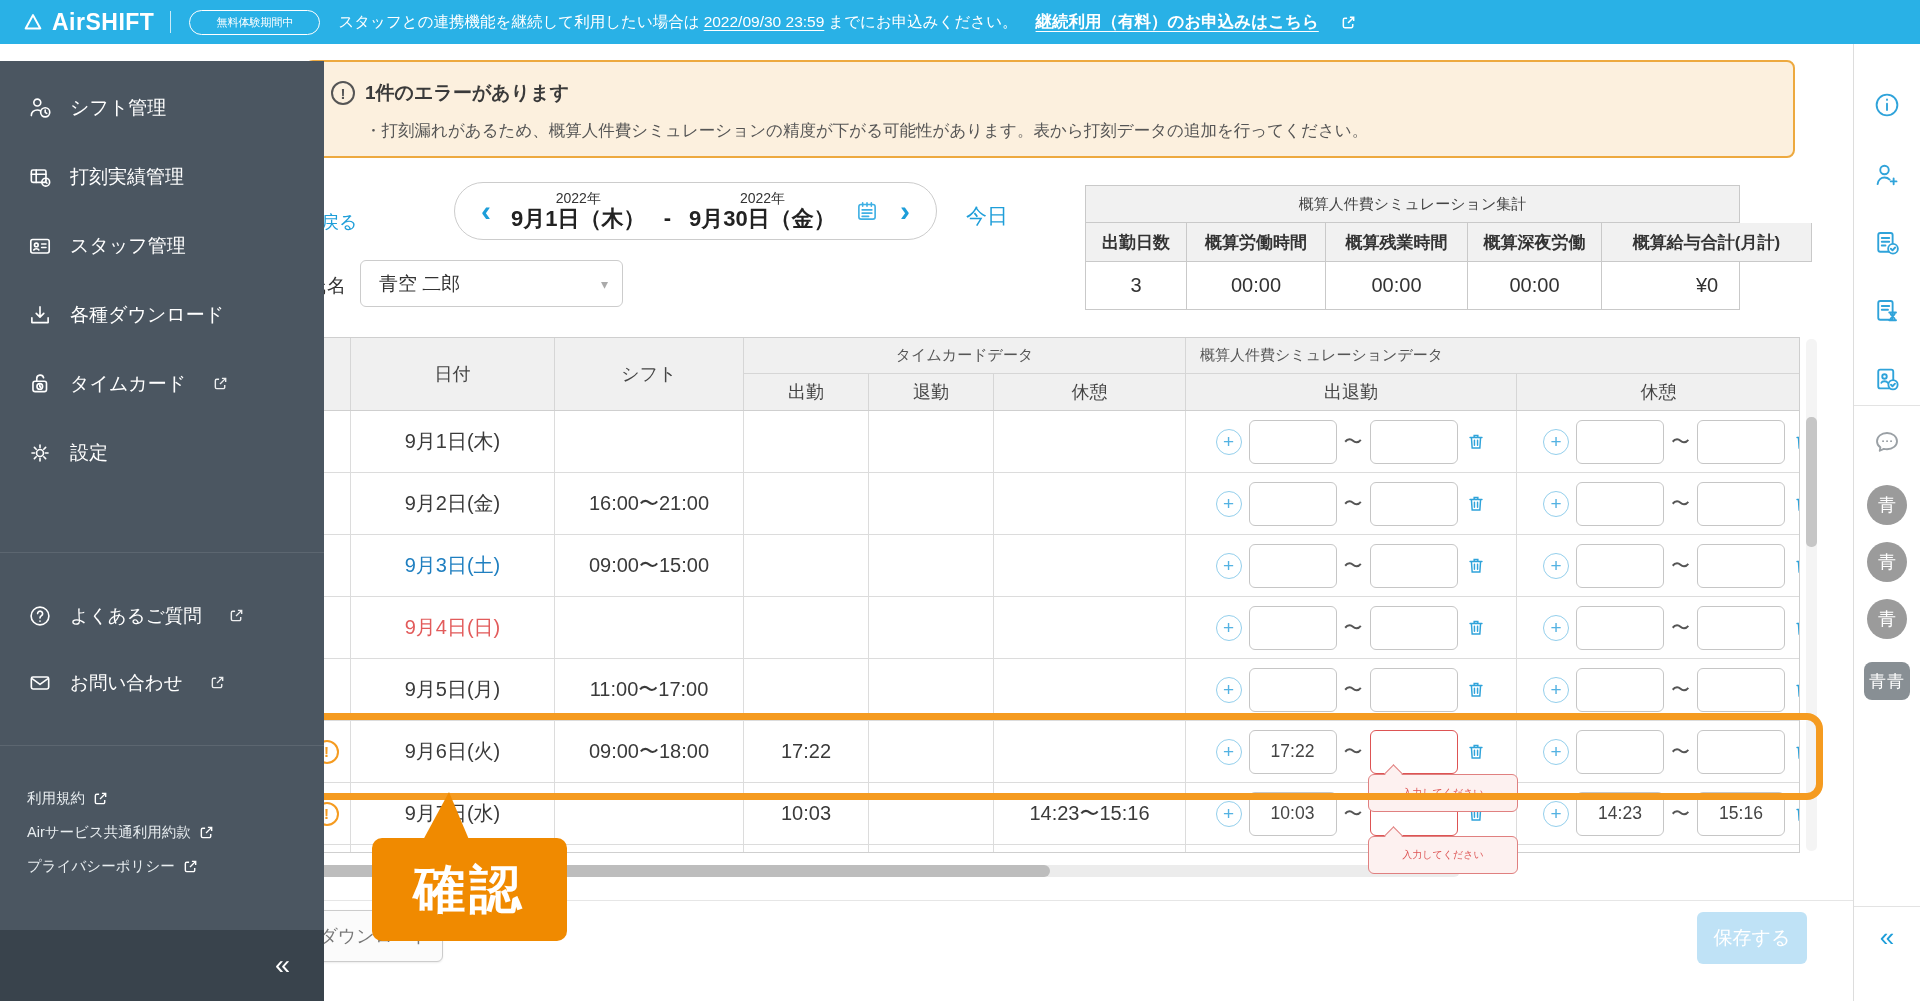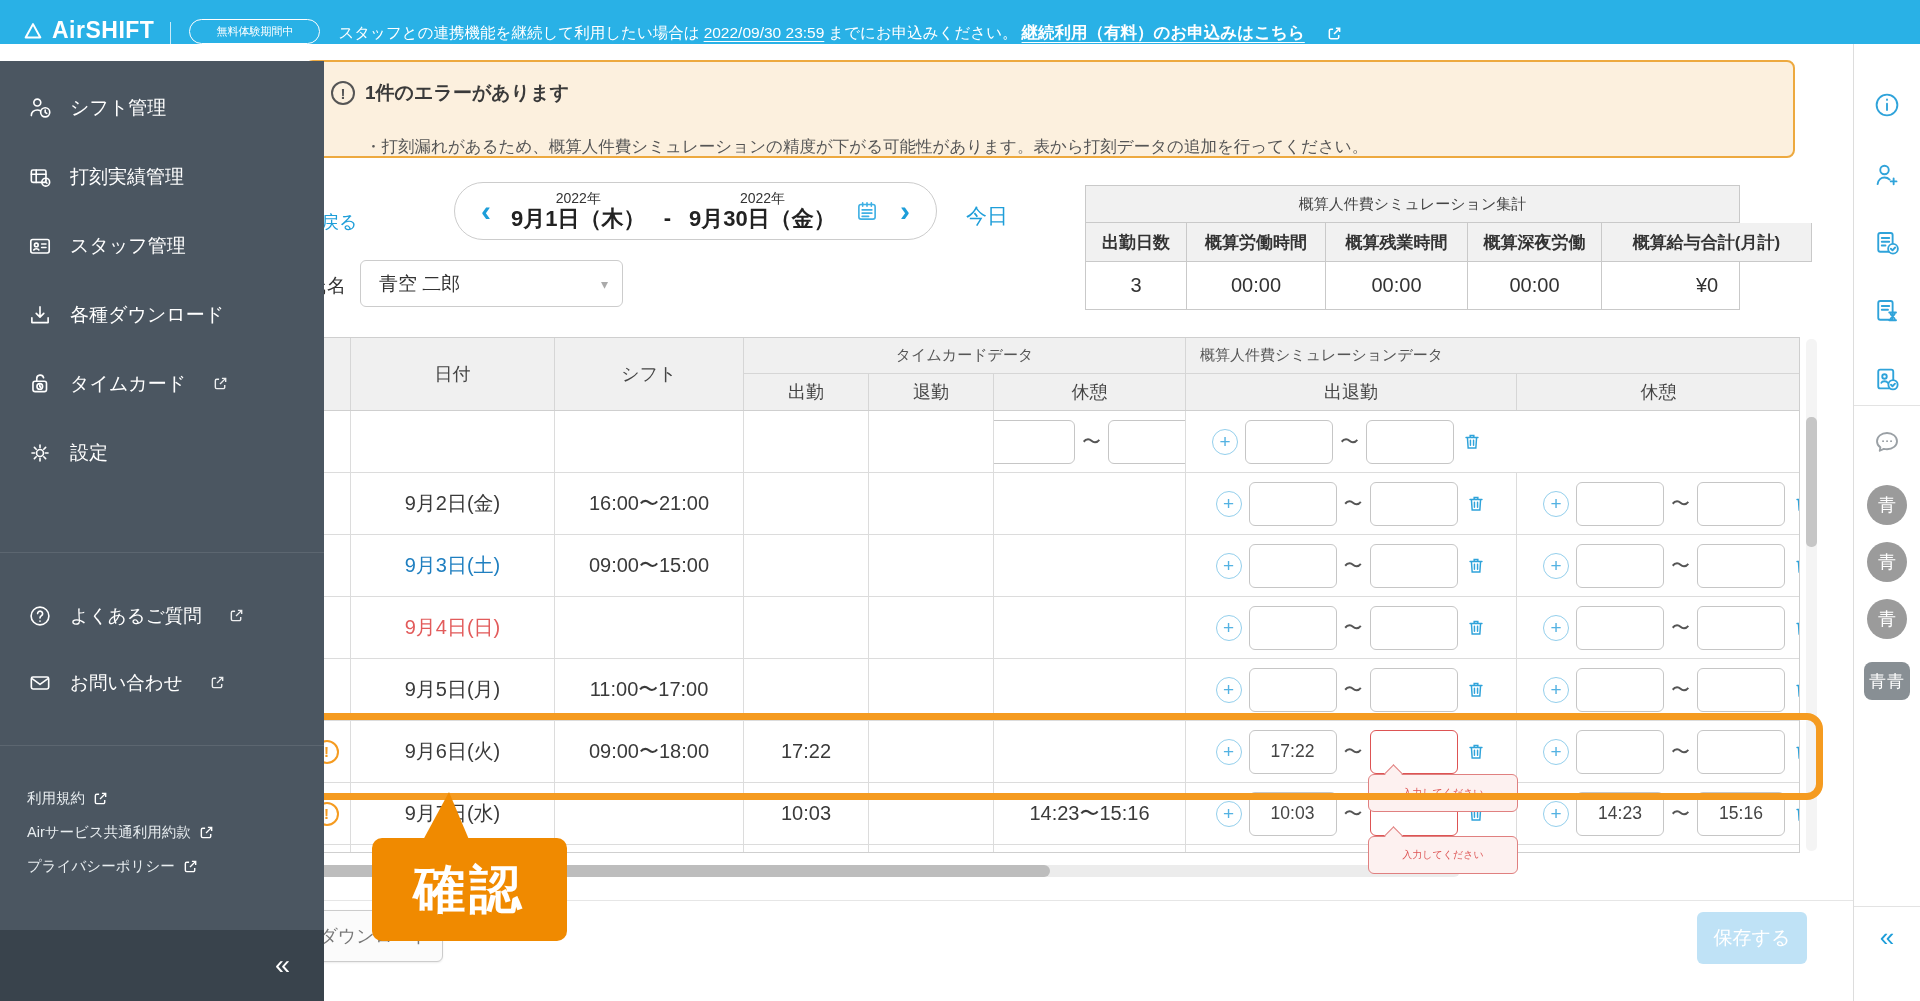--- a/index.html
+++ b/index.html
@@ -5,28 +5,28 @@
 :root{
   --topbar:#29b1e6; --accent:#1e9ed9; --orange:#f59b20; --callout:#f08a00;
   --error_red:#dd5454; --saturday:#1f7fc0; --sunday:#e25b5b; --sidebar:#4b5661;
 }
 *{box-sizing:border-box;margin:0;padding:0;}
 body{width:1920px;height:1001px;overflow:hidden;position:relative;background:#fff;
   font-family:"Liberation Sans","DejaVu Sans",sans-serif;color:#333;}
 svg{display:block;}
 
 .topbar{position:absolute;top:0;left:0;width:1920px;height:44px;background:var(--topbar);
-  display:flex;align-items:flex-end;color:#fff;padding-left:22px;z-index:30;}
+  display:flex;align-items:center;color:#fff;padding-left:22px;z-index:30;}
 .brand{display:flex;align-items:center;gap:8px;font-size:23px;font-weight:bold;letter-spacing:.5px;}
 .brand-divider{width:1px;height:22px;background:rgba(255,255,255,.75);margin:0 18px 0 16px;}
 .trial{border:1.5px solid #fff;border-radius:16px;padding:4px 26px;font-size:11px;}
 .notice{font-size:15.5px;margin-left:18px;display:flex;align-items:center;gap:2px;white-space:nowrap;}
 .u{text-decoration:underline;text-underline-offset:3px;margin:0 2px;}
 .cta{color:#fff;font-size:16.5px;font-weight:bold;text-decoration:underline;text-underline-offset:4px;
-  display:inline-flex;align-items:center;gap:22px;margin-left:2px;cursor:pointer;}
+  display:inline-flex;align-items:center;gap:22px;margin-left:16px;cursor:pointer;}
 
 .sidebar{position:absolute;top:61px;left:0;width:324px;bottom:0;background:var(--sidebar);
   color:#fff;z-index:20;display:flex;flex-direction:column;gap:29px;}
 .nav{padding-top:12px;}
 .nav-item{height:69px;display:flex;align-items:center;gap:17px;padding-left:27px;font-size:19px;cursor:pointer;}
 .nav-item .ext{margin-left:10px;opacity:.9;}
 .side-div{height:1px;background:#5c6670;margin:0;}
 .help .nav-item{height:67px;font-size:18.5px;}
 .legal{padding:14px 0 10px 27px;}
 .legal-link{display:flex;align-items:center;gap:8px;font-size:14.5px;color:#e8edf0;
@@ -35,21 +35,21 @@
   justify-content:flex-end;padding-right:34px;}
 .collapse-glyph{font-size:27px;color:#fff;cursor:pointer;}
 .spacer{flex:1;}
 
 .main{position:absolute;top:44px;left:272px;width:1581px;bottom:0;background:#fff;overflow:hidden;}
 .banner{position:absolute;left:33px;top:16px;width:1490px;height:98px;background:#fcf0de;
   border:2px solid #eda93f;border-radius:8px;padding:18px 24px;}
 .banner-title{display:flex;align-items:center;gap:10px;font-size:19px;font-weight:bold;color:#3a3a3a;}
 .excl{width:24px;height:24px;border:2px solid #555;border-radius:50%;color:#555;font-weight:bold;
   font-size:15px;display:flex;align-items:center;justify-content:center;}
-.banner-detail{font-size:16.5px;color:#555;margin:30px 0 0 34px;}
+.banner-detail{font-size:16.5px;color:#555;margin:14px 0 0 34px;}
 .back{position:absolute;left:38px;top:166px;color:var(--accent);font-size:18px;cursor:pointer;}
 .datepill{position:absolute;left:182px;top:138px;width:483px;height:58px;border:1px solid #ccc;
   border-radius:29px;display:flex;align-items:center;justify-content:space-between;padding:0 24px;background:#fff;}
 .chev{color:var(--accent);font-size:30px;line-height:1;cursor:pointer;padding:0 2px;font-weight:bold;}
 .dblock{display:flex;flex-direction:column;align-items:center;line-height:1.15;}
 .yr{font-size:14px;color:#333;}
 .dt{font-size:22px;font-weight:bold;color:#222;}
 .dsep{font-size:22px;font-weight:bold;color:#222;margin-top:14px;}
 .today{position:absolute;left:694px;top:158px;color:var(--accent);font-size:21px;cursor:pointer;}
 .name-label{position:absolute;left:36px;top:229px;font-size:19px;color:#333;}
@@ -342,20 +342,21 @@
       <div class="th" style="grid-column:5;grid-row:2">退勤</div>
       <div class="th" style="grid-column:6;grid-row:2">休憩</div>
       <div class="th" style="grid-column:7;grid-row:2">出退勤</div>
       <div class="th" style="grid-column:8;grid-row:2">休憩</div>
     </div>
     <div class="tbody" id="tbody">
   <div class="trow">
     <div class="cell c-stat">
             <span class="alert">!</span>
           </div>
+    <div class="cell c-date">9月1日(木)</div>
     <div class="cell c-shift"></div>
     <div class="cell c-in"></div>
     <div class="cell c-out"></div>
     <div class="cell c-brk"></div>
     <div class="cell c-simio">
       <span class="plus">+</span>
       <div class="inp i-in"></div>
       <span class="tld t1">〜</span>
       <div class="inp i-out"></div>
       <svg class="trash" width="22" height="22" viewBox="0 0 24 24" fill="none" stroke="#2fa3da" stroke-width="1.6" stroke-linecap="round">

